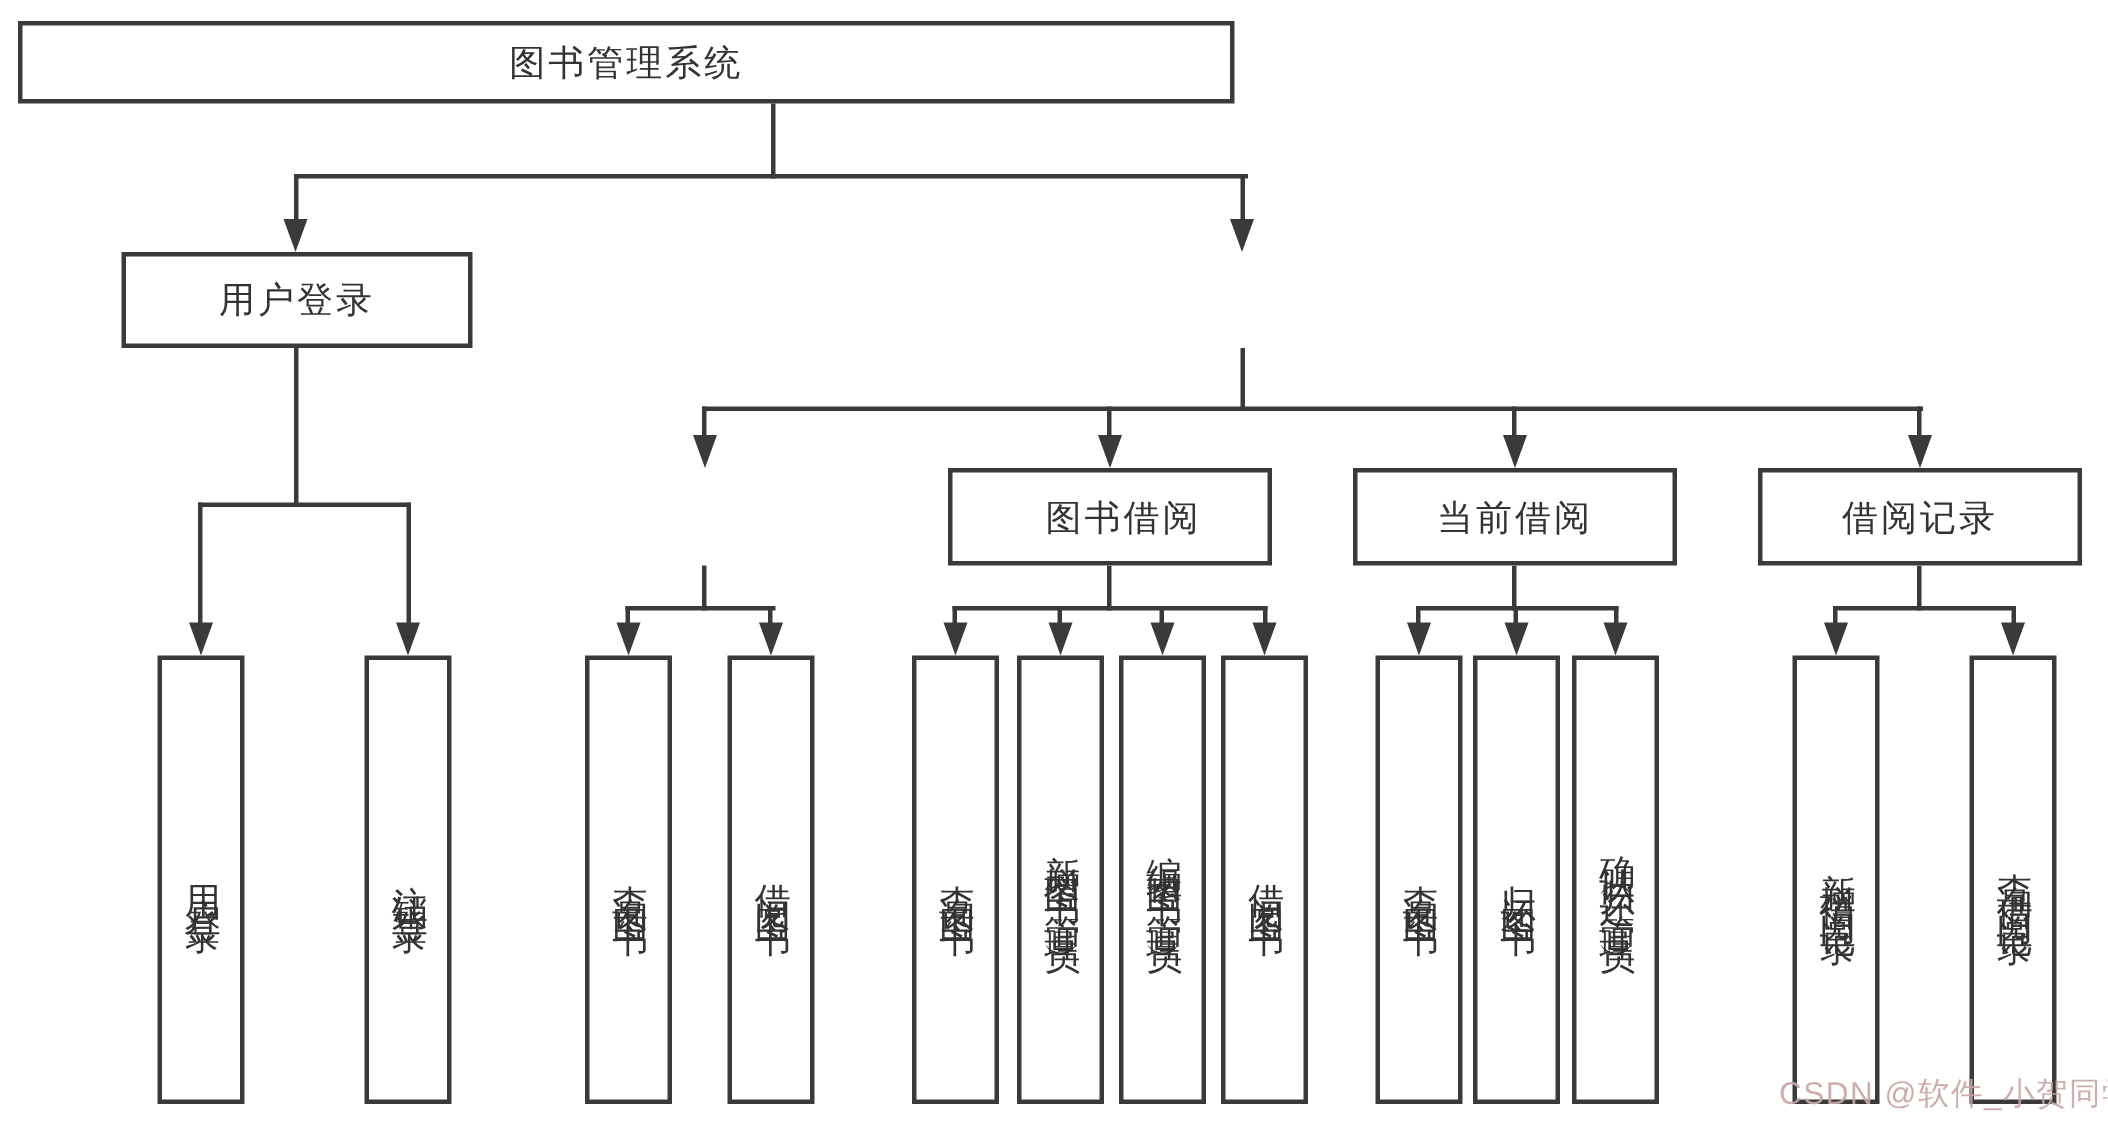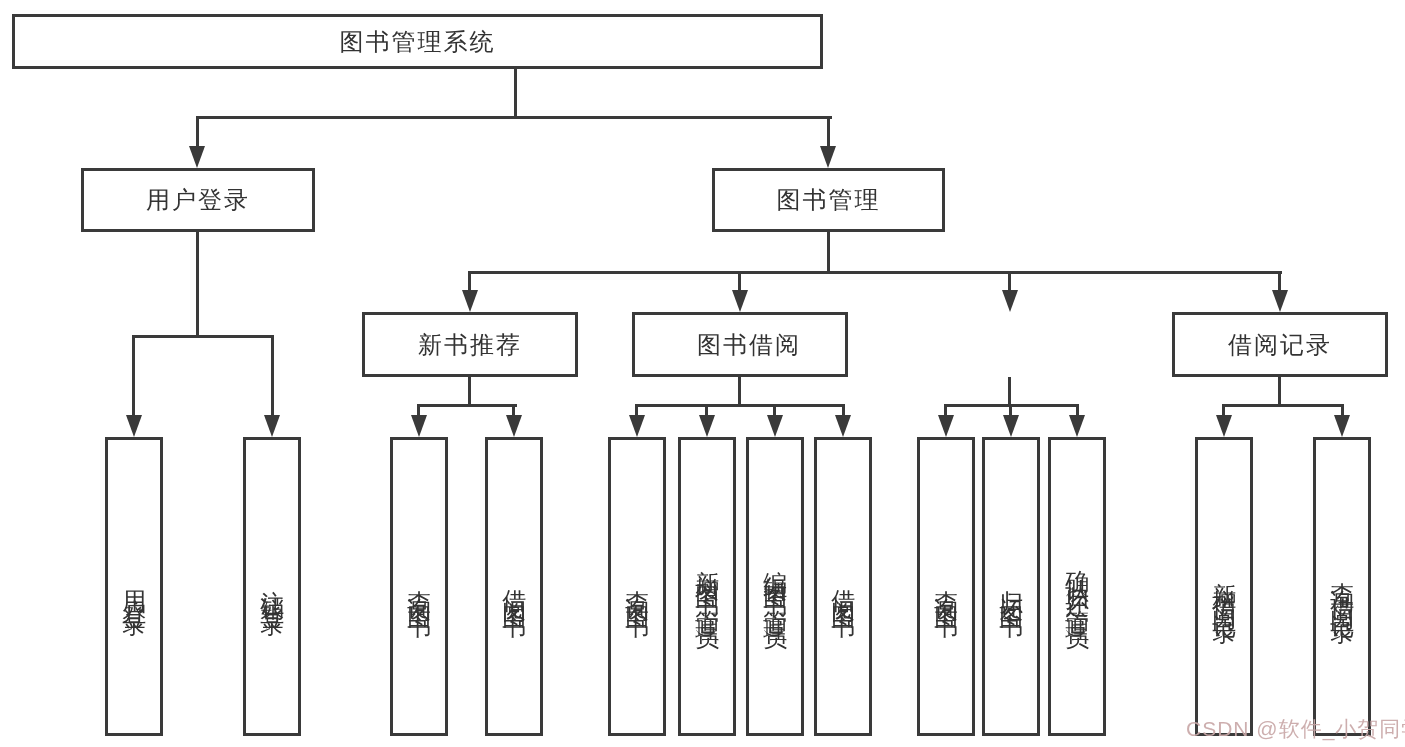--- a/index.html
+++ b/index.html
@@ -91,29 +91,26 @@
   <div class="line" style="left:1341px;top:404px;width:3px;height:13px;"></div>
   <div class="arrow" style="left:1334px;top:415px;"></div>
 
   <div class="box hbox" style="left:12px;top:14px;width:811px;height:55px;">
     <span>图书管理系统</span>
   </div>
 
   <div class="box hbox" style="left:81px;top:168px;width:234px;height:64px;">
     <span>用户登录</span>
   </div>
-  <div class="box hbox" style="left:712px;top:168px;width:233px;height:64px;">
-    <span>图书管理</span>
-  </div>
 
-  <div class="box hbox" style="left:362px;top:312px;width:216px;height:65px;">
-    <span>新书推荐</span>
-  </div>
   <div class="box hbox" style="left:632px;top:312px;width:216px;height:65px;padding-left:18px;">
     <span>图书借阅</span>
+  </div>
+  <div class="box hbox" style="left:902px;top:312px;width:216px;height:65px;">
+    <span>当前借阅</span>
   </div>
   <div class="box hbox" style="left:1172px;top:312px;width:216px;height:65px;">
     <span>借阅记录</span>
   </div>
 
   <div class="box vbox" style="left:105px;top:437px;width:58px;height:299px;">
     <span>用户登录</span>
   </div>
   <div class="box vbox" style="left:243px;top:437px;width:58px;height:299px;">
     <span>注销登录</span>

